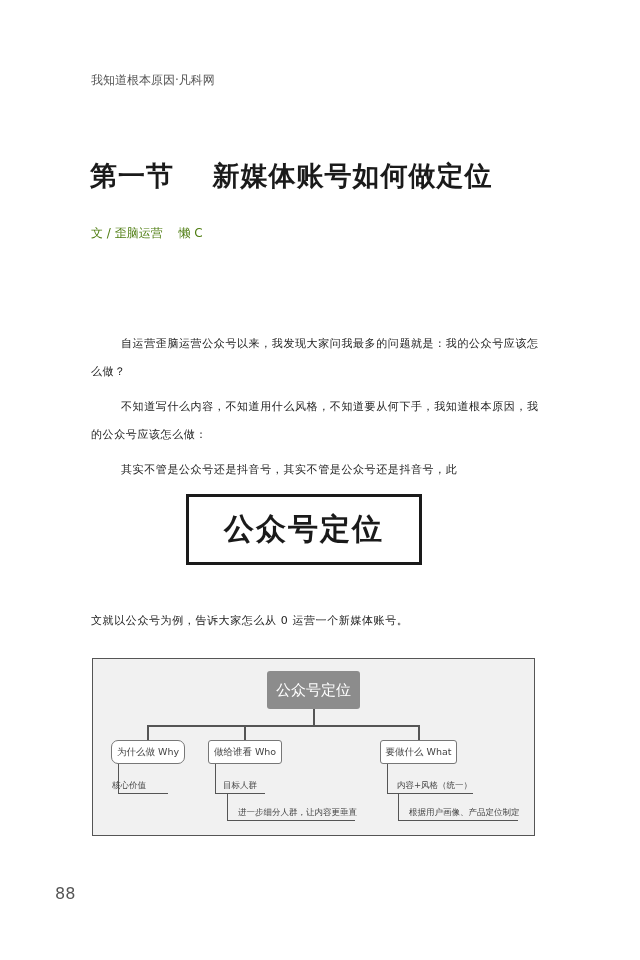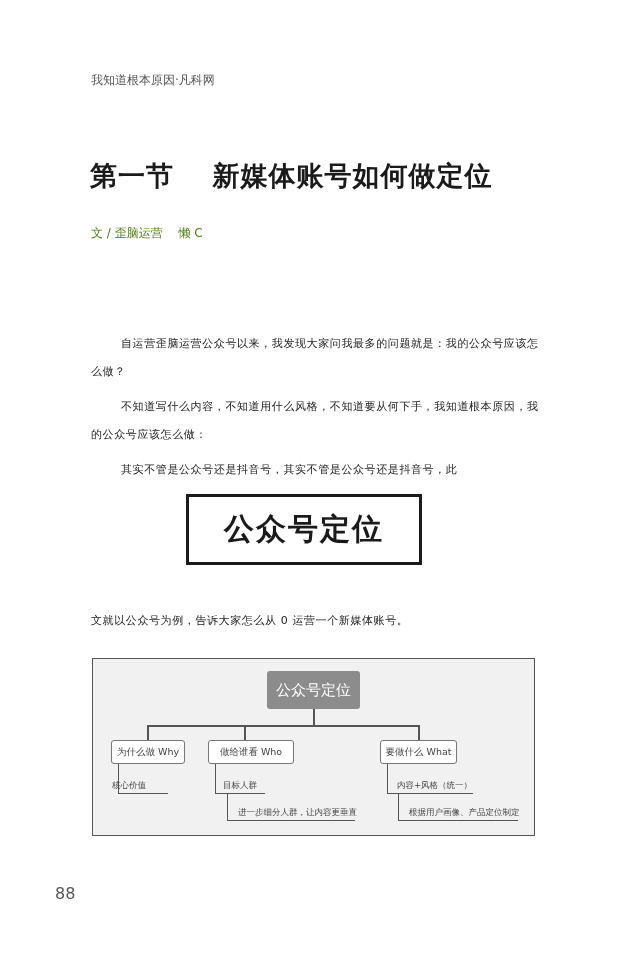--- a/index.html
+++ b/index.html
@@ -74,26 +74,26 @@
 
 <div class="diagram">
   <div class="d-root">公众号定位</div>
 
   <div class="line" style="left:220px; top:50px; width:1.5px; height:17px;"></div>
   <div class="line" style="left:54px; top:66px; width:272px; height:1.5px;"></div>
   <div class="line" style="left:54px; top:66px; width:1.5px; height:15px;"></div>
   <div class="line" style="left:151px; top:66px; width:1.5px; height:15px;"></div>
   <div class="line" style="left:325px; top:66px; width:1.5px; height:15px;"></div>
 
-  <div class="d-node" style="left:18px; top:81px; width:74px;">为什么做 Why</div>
+  <div class="d-node" style="left:18px; top:81px; width:74px;border-radius:7px;">为什么做 Why</div>
   <div class="line" style="left:25px; top:105px; width:1px; height:30px;"></div>
   <div class="line" style="left:25px; top:134px; width:50px; height:1px;"></div>
   <div class="d-leaf" style="left:19px; top:121px;">核心价值</div>
 
-  <div class="d-node" style="left:115px; top:81px; width:86px;">做给谁看 Who</div>
+  <div class="d-node" style="left:115px; top:81px; width:74px;">做给谁看 Who</div>
   <div class="line" style="left:122px; top:105px; width:1px; height:30px;"></div>
   <div class="line" style="left:122px; top:134px; width:50px; height:1px;"></div>
   <div class="d-leaf" style="left:130px; top:121px;">目标人群</div>
   <div class="line" style="left:134px; top:134px; width:1px; height:28px;"></div>
   <div class="line" style="left:134px; top:161px; width:128px; height:1px;"></div>
   <div class="d-leaf" style="left:145px; top:148px;">进一步细分人群，让内容更垂直</div>
 
   <div class="d-node" style="left:287px; top:81px; width:77px;">要做什么 What</div>
   <div class="line" style="left:294px; top:105px; width:1px; height:30px;"></div>
   <div class="line" style="left:294px; top:134px; width:86px; height:1px;"></div>

